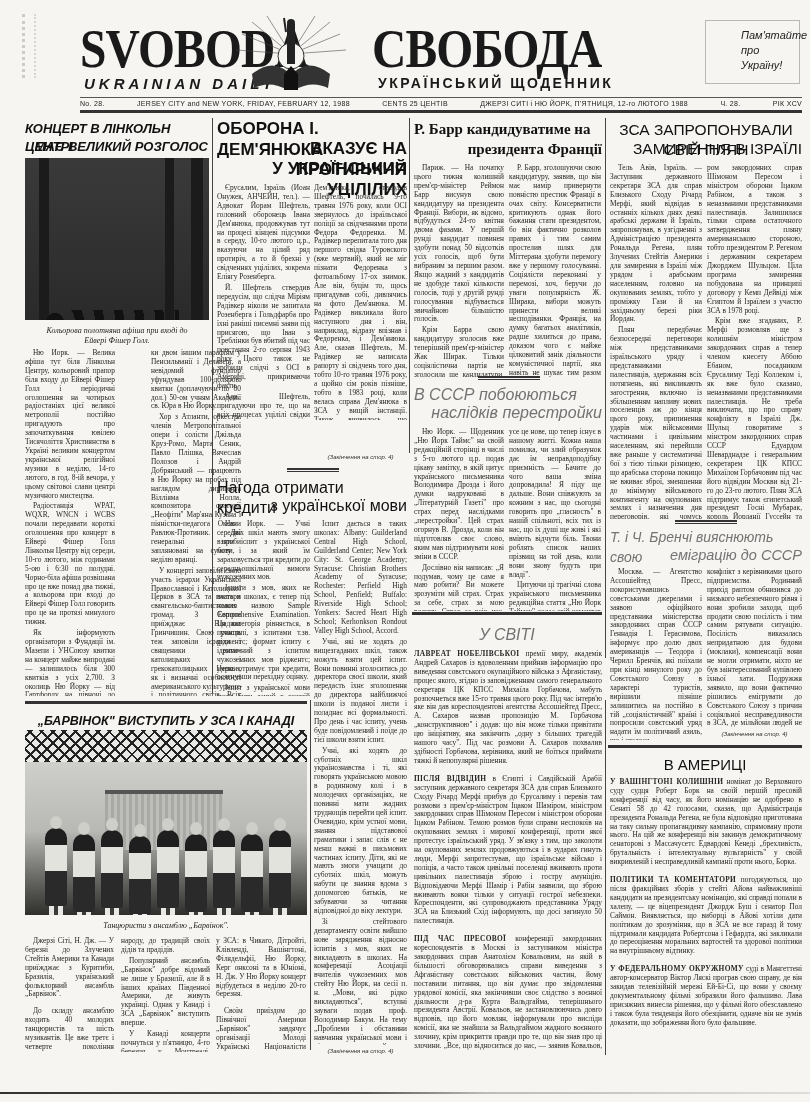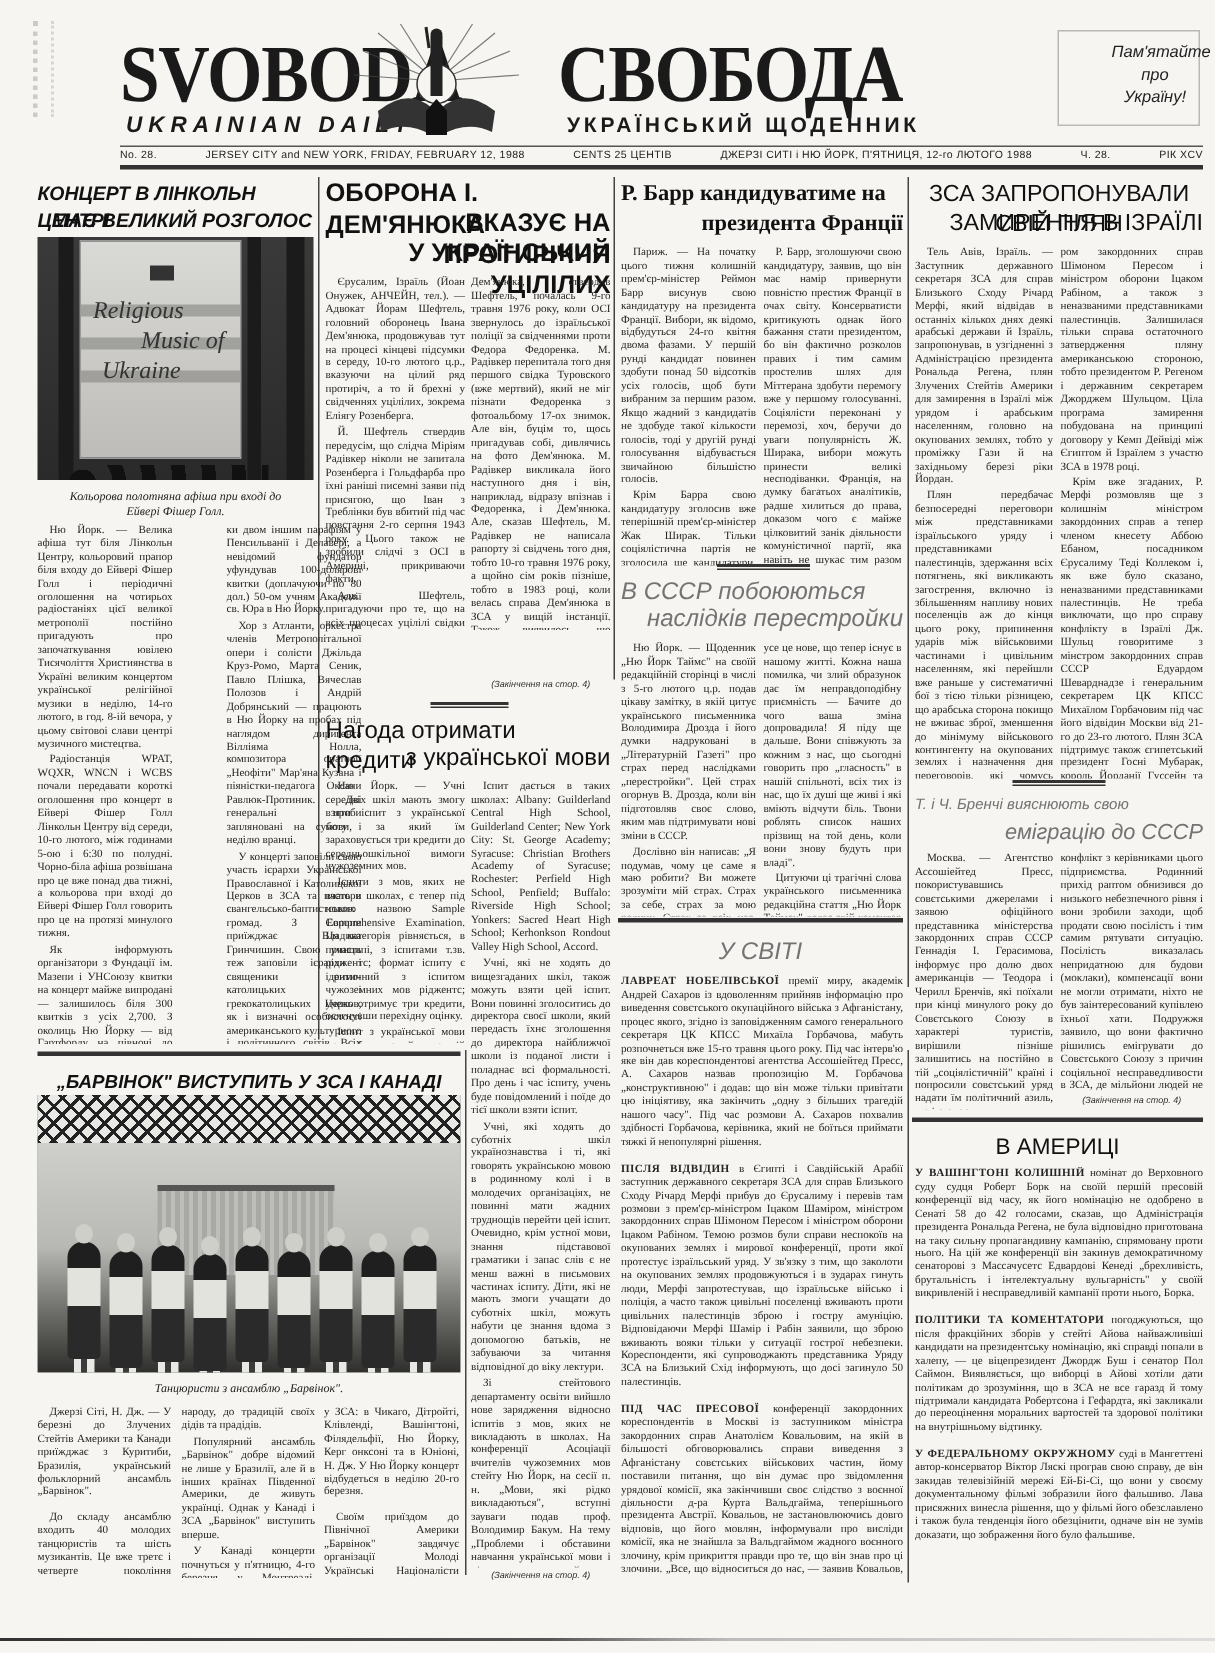--- a/index.html
+++ b/index.html
@@ -12,21 +12,21 @@
   .mast-latin, .mast-cyr {
     font-family: "Liberation Serif", serif; font-weight: bold; font-size: 54px;
     letter-spacing: -1px; line-height: 1; color: #1a1a1a; transform: scaleX(0.88); transform-origin: left top;
   }
   .mast-sub {
     font-family: "Liberation Sans", sans-serif; font-weight: bold; font-style: italic;
     font-size: 15px; letter-spacing: 4px; color: #1a1a1a;
   }
   .mast-sub-cyr { font-style: normal; letter-spacing: 2.5px; font-size: 14px; }
   .slogan-box {
-    border: 1px solid #b8b8b8; text-align: center; font-family: "Liberation Sans", sans-serif;
+    border: 1px solid #b8b8b8; text-align: left; font-family: "Liberation Sans", sans-serif;
     font-style: italic; font-size: 11px; line-height: 15px; padding-top: 7px; color: #222; padding-left: 35px;
   }
   .dateline {
     font-family: "Liberation Sans", sans-serif; font-size: 7px; letter-spacing: 0.3px;
     color: #222; display: flex; justify-content: space-between; white-space: nowrap;
   }
   .rule-thick { background: #333; height: 3px; }
   .rule-thin { background: #555; height: 1px; }
   .vrule { background: #444; width: 1px; }
 
@@ -134,29 +134,20 @@
 <div class="abs vrule" style="left:605px;top:700px;height:355px;"></div>
 <div class="abs vrule" style="left:310px;top:700px;height:350px;"></div>
 
 <div class="abs hl-italic-sans" style="left:25px;top:120px;width:185px;font-size:13px;">КОНЦЕРТ В ЛІНКОЛЬН ЦЕНТРІ</div>
 <div class="abs hl-italic-sans right" style="left:25px;top:138px;width:183px;font-size:13px;">МАЄ ВЕЛИКИЙ РОЗГОЛОС</div>
 
 <div class="abs photo1" style="left:25px;top:158px;width:184px;height:162px;">
   <div class="pillar" style="left:14px;top:0;width:10px;height:162px;"></div>
   <div class="pillar" style="left:140px;top:0;width:9px;height:162px;"></div>
   <div class="pillar" style="left:166px;top:0;width:12px;height:162px;"></div>
-  <div class="banner" style="left:28px;top:2px;width:108px;height:146px;">
-    <div class="stripe" style="top:42px;"></div>
-    <div class="stripe" style="top:64px;"></div>
-    <div class="stripe" style="top:86px;"></div>
-    <div class="banner-text" style="left:8px;top:38px;">Religious</div>
-    <div class="banner-text" style="left:40px;top:58px;">Music of</div>
-    <div class="banner-text" style="left:14px;top:78px;">Ukraine</div>
-    <div style="position:absolute;left:46px;top:16px;width:16px;height:10px;background:#333;"></div>
-  </div>
   <div style="position:absolute;left:20px;right:30px;bottom:0;height:10px;background:repeating-radial-gradient(circle at 10px 12px,#111 0 9px,transparent 9px 20px);"></div>
 </div>
 <div class="abs caption" style="left:25px;top:326px;width:184px;">
   <div>Кольорова полотняна афіша при вході до</div>
   <div>Ейвері Фішер Голл.</div>
 </div>
 
 <div class="abs col" style="left:25px;top:349px;width:90px;height:347px;">
   <p>Ню Йорк. — Велика афіша тут біля Лінкольн Центру, кольоровий прапор біля входу до Ейвері Фішер Голл і періодичні оголошення на чотирьох радіостаніях цієї великої метрополії постійно пригадують про започаткування ювілею Тисячоліття Християнства в Україні великим концертом української релігійної музики в неділю, 14-го лютого, в год. 8-ій вечора, у цьому світовоі слави центрі музичного мистецтва.</p>
   <p>Радіостанція WPAT, WQXR, WNCN і WCBS почали передавати короткі оголошення про концерт в Ейвері Фішер Голл Лінкольн Центру від середи, 10-го лютого, між годинами 5-ою і 6:30 по полудні. Чорно-біла афіша розвішана про це вже понад два тижні, а кольорова при вході до Ейвері Фішер Голл говорить про це на протязі минулого тижня.</p>
@@ -281,21 +272,21 @@
 
 </div>
 <div class="abs col" style="left:707px;top:164px;width:95px;height:355px;">
   <p class="noind">ром закордонних справ Шімоном Пересом і міністром оборони Іцаком Рабіном, а також з неназваними представниками палестинців. Залишилася тільки справа остаточного затвердження пляну американською стороною, тобто президентом Р. Регеном і державним секретарем Джорджем Шульцом. Ціла програма замирення побудована на принципі договору у Кемп Дейвіді між Єгиптом й Ізраїлем з участю ЗСА в 1978 році.</p>
   <p style="margin-bottom:10px;">Крім вже згаданих, Р. Мерфі розмовляв ще з колишнім міністром закордонних справ а тепер членом кнесету Аббою Ебаном, посадником Єрусалиму Теді Коллеком і, як вже було сказано, неназваними представниками палестинців. Не треба виключати, що про справу конфлікту в Ізраїлі Дж. Шульц говоритиме з мінстром закордонних справ СССР Едуардом Шеварднадзе і генеральним секретарем ЦК КПСС Михаїлом Горбачовим під час його відвідин Москви від 21-го до 23-го лютого. Плян ЗСА підтримує також єгипетський президент Госні Мубарак, король Йорданії Гуссейн та інші.</p>
 
 </div>
 
 <div class="abs" style="left:675px;top:520px;width:62px;height:4px;border-top:2px solid #333;border-bottom:1px solid #333;"></div>
 
-<div class="abs hl-ital-light" style="left:610px;top:527px;width:192px;font-size:10px;">Т. і Ч. Бренчі вияснюють свою</div>
+<div class="abs hl-ital-light" style="left:610px;top:527px;width:192px;font-size:14px;">Т. і Ч. Бренчі вияснюють свою</div>
 <div class="abs hl-ital-light right" style="left:610px;top:545px;width:192px;font-size:14.5px;">еміграцію до СССР</div>
 
 <div class="abs col" style="left:610px;top:568px;width:92px;height:172px;">
   <p>Москва. — Агентство Ассошіейтед Пресс, покористувавшись совєтськими джерелами і заявою офіційного представника міністерства закордонних справ СССР Геннадія І. Герасимова, інформує про долю двох американців — Теодора і Черилл Бренчів, які поїхали при кінці минулого року до Совєтського Союзу в характері туристів, вирішили пізніше залишитись на постійно в тій „соціялістичній" країні і попросили совєтський уряд надати їм політичний азиль, що і сталося.</p>
 
 </div>
 <div class="abs col" style="left:707px;top:568px;width:95px;height:160px;">
   <p class="noind">конфлікт з керівниками цього підприємства. Родинний прихід раптом обнизився до низького небезпечного рівня і вони зробили заходи, щоб продати свою посілість і тим самим рятувати ситуацію. Посілість виказалась непридатною для будови (моклаки), компенсації вони не могли отримати, ніхто не був заінтересований купівлею їхньої хати. Подружжя заявило, що вони фактично рішились емігрувати до Совєтського Союзу з причин соціяльної несправедливости в ЗСА, де мільйони людей не мають даху над головою, де родини, які належать до бідної і середньої верстви тратять своє майно через високі вимоги за довше лікування, де багаті ще більше багатіють, а бідні біднішають.</p>
 
 </div>

